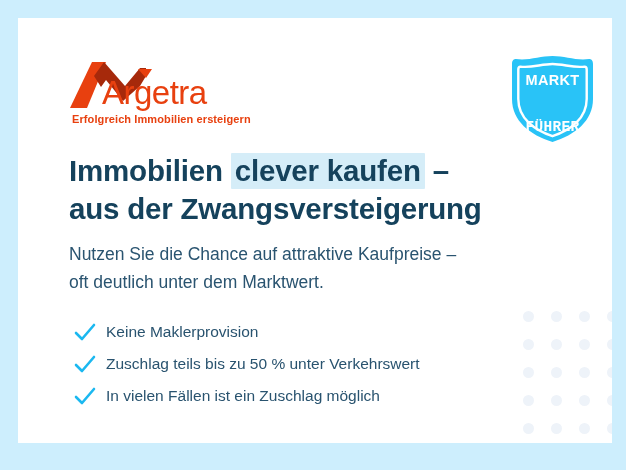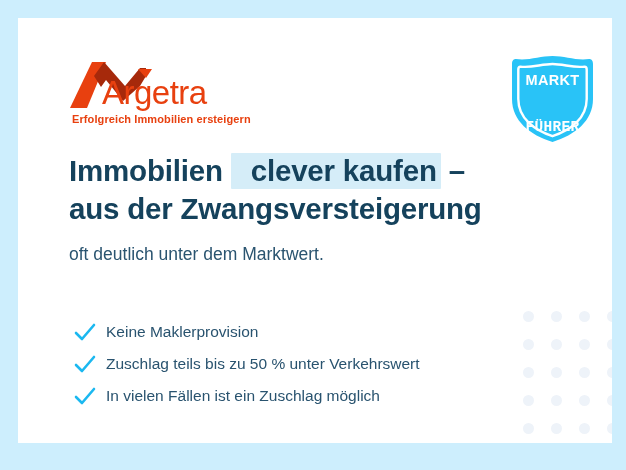--- a/index.html
+++ b/index.html
@@ -141,21 +141,21 @@
     width: 520px;
     color: #15425c;
     font-size: 29.5px;
     font-weight: bold;
     line-height: 38px;
     letter-spacing: -0.2px;
   }
   #headline .hl-line { white-space: nowrap; }
   #headline .mark {
     background: #d5edf8;
-    padding: 1px 4px 2px 20px;
+    padding: 1px 4px 2px 4px;
     border-radius: 1px;
   }
 
   
   #subheadline {
     position: absolute;
     left: 51px;
     top: 222px;
     width: 520px;
     color: #2a5470;
@@ -250,20 +250,21 @@
         </div>
       </div>
     </div>
 
     <div id="headline">
       <div class="hl-line"><span>Immobilien </span><span class="mark">clever kaufen</span><span> –</span></div>
       <div class="hl-line">aus der Zwangsversteigerung</div>
     </div>
 
     <div id="subheadline">
+      <div class="sub-line">Nutzen Sie die Chance auf attraktive Kaufpreise –</div>
       <div class="sub-line">oft deutlich unter dem Marktwert.</div>
     </div>
 
     <div id="bullets">
       <div class="bullet">
         <span class="check">
           <svg width="24" height="22" viewBox="0 0 24 22">
               <path d="M3 12 L9 18 L21 4" fill="none" stroke="#1bb8f0" stroke-width="2.6" stroke-linecap="round" stroke-linejoin="round"></path>
             </svg>
         </span>

